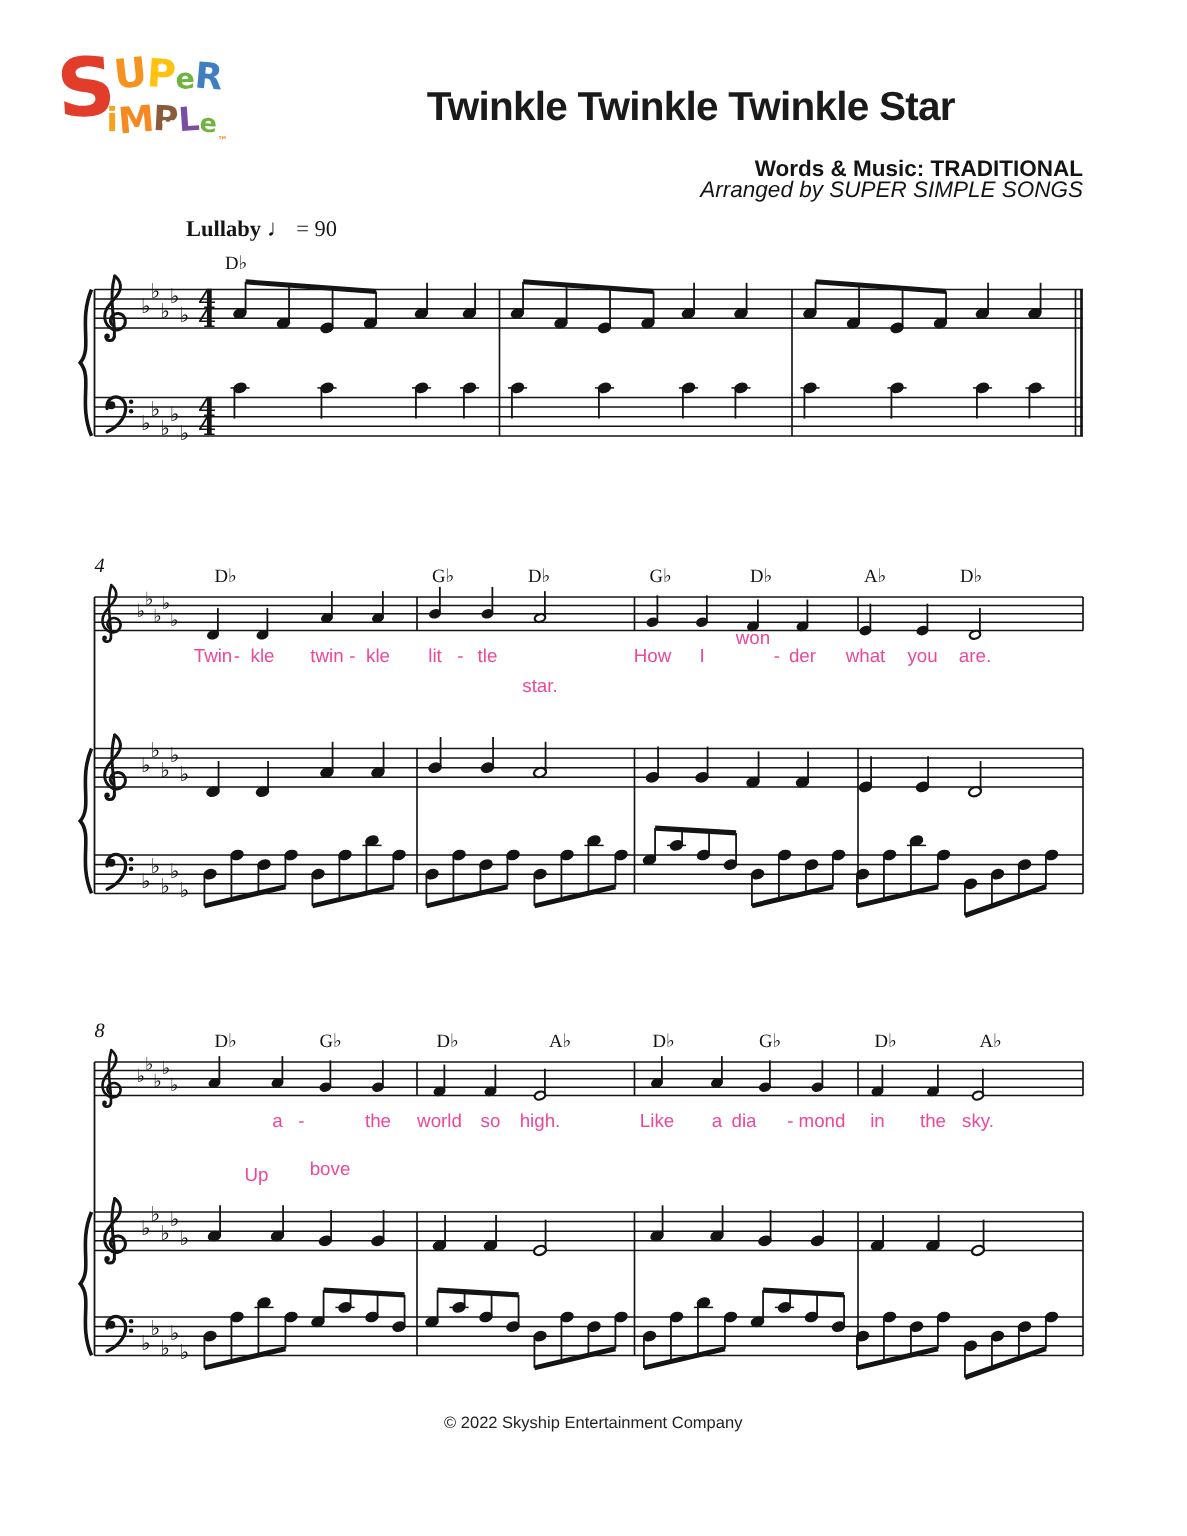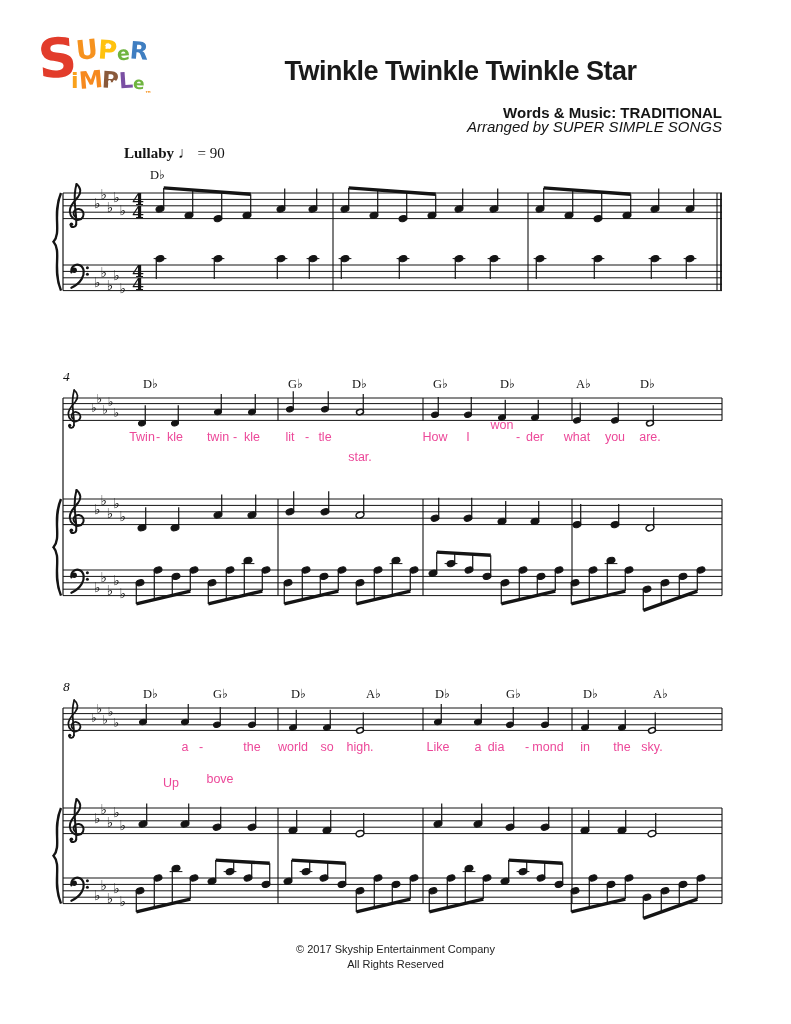--- a/index.html
+++ b/index.html
@@ -625,17 +625,16 @@
       <span class="lyric" style="left: 496px; top: 740px;">dia</span>
       <span class="lyric" style="left: 527px; top: 740px;">-</span>
       <span class="lyric" style="left: 548px; top: 740px;">mond</span>
       <span class="lyric" style="left: 585px; top: 740px;">in</span>
       <span class="lyric" style="left: 622px; top: 740px;">the</span>
       <span class="lyric" style="left: 652px; top: 740px;">sky.</span>
       <span class="mnum" style="left: 63px; top: 679px;">8</span>
     </div>
 
   <div id="footer">
-    <div>© 2017 Skyship Entertainment Company</div>
-    <div>All Rights Reserved</div>
+    <div>© 2022 Skyship Entertainment Company</div>
   </div>
 
 </div>
 
 </body></html>

